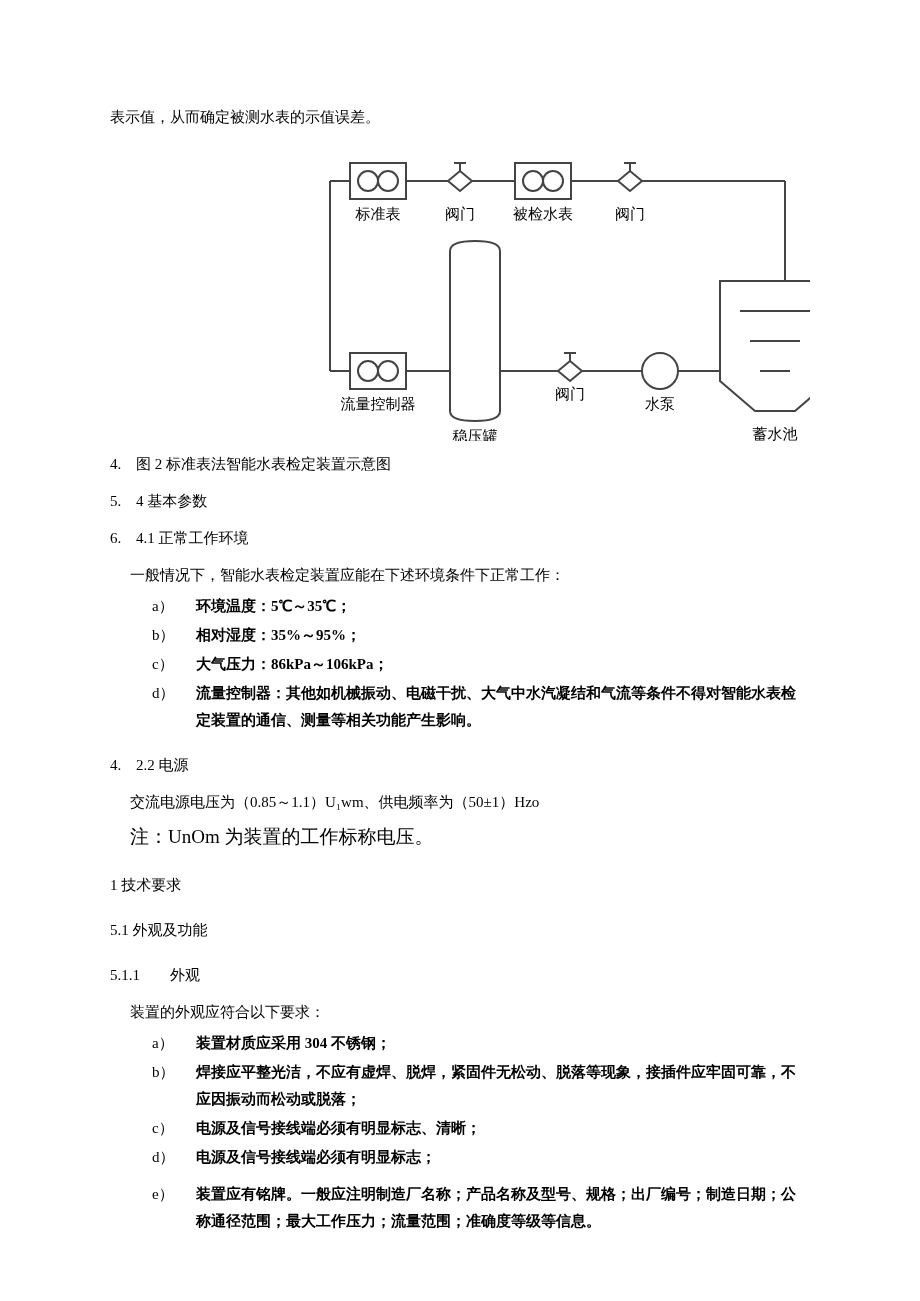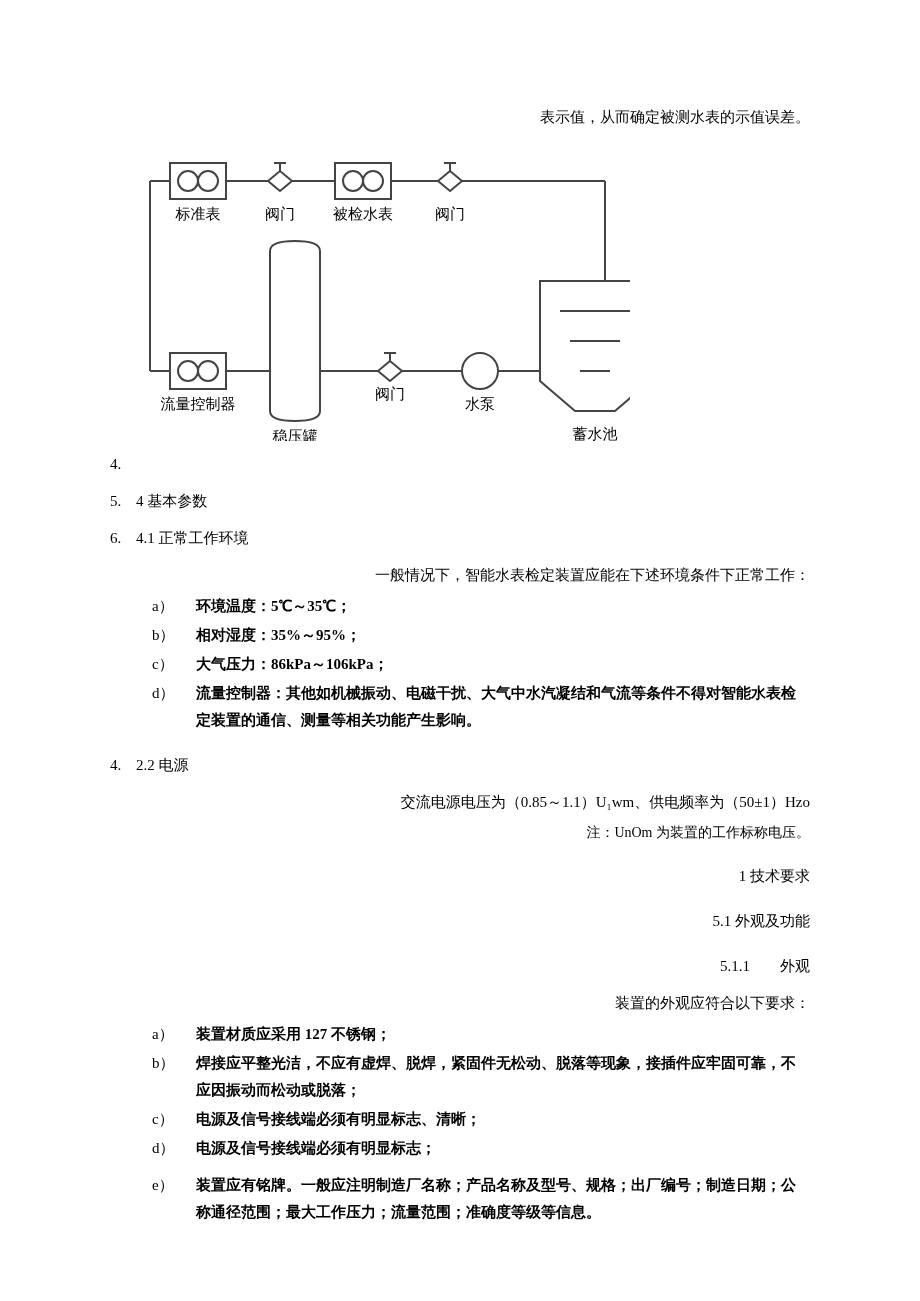--- a/index.html
+++ b/index.html
@@ -8,36 +8,35 @@
     line-height: 1.8;
     color: #000;
     background: #fff;
     margin: 0;
     padding: 100px 110px 60px 110px;
     width: 920px;
     box-sizing: border-box;
   }
   .para {
     margin: 4px 0;
-    text-align: right;
   }
   .diagram-wrap {
     display: flex;
-    justify-content: flex-start;
+    justify-content: flex-end;
     margin: 20px 0 8px 0;
   }
   .numbered {
     display: flex;
     margin: 10px 0;
   }
   .numbered .num {
     min-width: 26px;
   }
   .indent1 {
-    margin-left: 42px;
+    margin-left: 20px;
   }
   .sub-item {
     display: flex;
     margin: 2px 0 2px 42px;
   }
   .sub-item .marker {
     min-width: 44px;
   }
   .sub-item .cont {
     flex: 1;
@@ -118,20 +117,21 @@
   <text x="88" y="258" text-anchor="middle" font-size="15">流量控制器</text>
   <text x="185" y="290" text-anchor="middle" font-size="15">稳压罐</text>
   <text x="280" y="248" text-anchor="middle" font-size="15">阀门</text>
   <text x="370" y="258" text-anchor="middle" font-size="15">水泵</text>
   <text x="485" y="288" text-anchor="middle" font-size="15">蓄水池</text>
 </svg>
 </div>
 
 <div class="numbered">
   <span class="num">4.</span>
+  <span>图 2 标准表法智能水表检定装置示意图</span>
 </div>
 
 <div class="numbered">
   <span class="num">5.</span>
   <span>4 基本参数</span>
 </div>
 
 <div class="numbered">
   <span class="num">6.</span>
   <span>4.1 正常工作环境</span>
@@ -155,33 +155,33 @@
   <span class="marker">d）</span>
   <span class="cont">流量控制器：其他如机械振动、电磁干扰、大气中水汽凝结和气流等条件不得对智能水表检定装置的通信、测量等相关功能产生影响。</span>
 </div>
 
 <div class="numbered heading">
   <span class="num">4.</span>
   <span>2.2 电源</span>
 </div>
 
 <p class="para indent1">交流电源电压为（0.85～1.1）U₁ᴡm、供电频率为（50±1）Hzo</p>
-<p class="para indent1" style="font-size:14px;">注：UnOm 为装置的工作标称电压。</p>
+<p class="para indent1" style="font-size:19px;">注：UnOm 为装置的工作标称电压。</p>
 
 <p class="para heading">1 技术要求</p>
 
 <p class="para heading">5.1 外观及功能</p>
 
 <p class="para heading">5.1.1　　外观</p>
 
 <p class="para indent1">装置的外观应符合以下要求：</p>
 
 <div class="sub-item">
   <span class="marker">a）</span>
-  <span class="cont">装置材质应采用 127 不锈钢；</span>
+  <span class="cont">装置材质应采用 304 不锈钢；</span>
 </div>
 <div class="sub-item">
   <span class="marker">b）</span>
   <span class="cont">焊接应平整光洁，不应有虚焊、脱焊，紧固件无松动、脱落等现象，接插件应牢固可靠，不应因振动而松动或脱落；</span>
 </div>
 <div class="sub-item">
   <span class="marker">c）</span>
   <span class="cont">电源及信号接线端必须有明显标志、清晰；</span>
 </div>
 <div class="sub-item">

